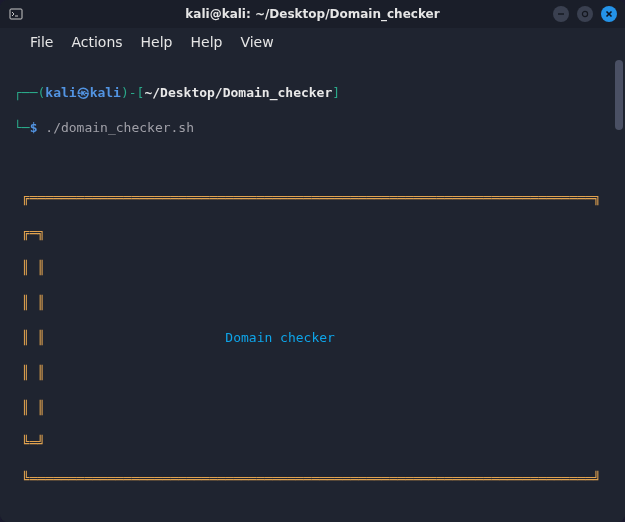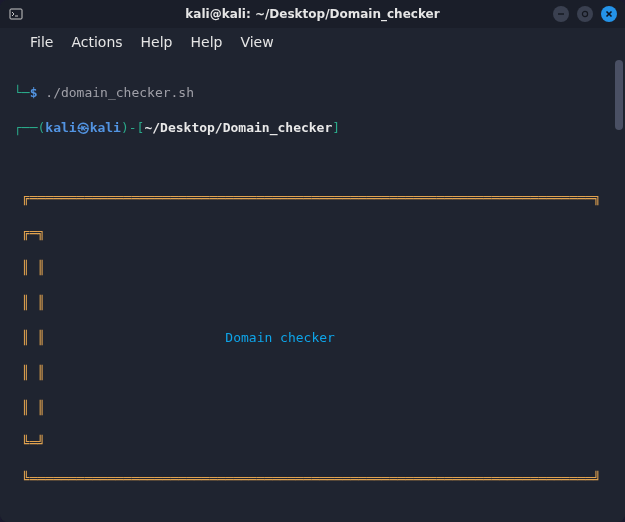--- a/index.html
+++ b/index.html
@@ -147,22 +147,22 @@
     <span class="menu-item">File</span>
     <span class="menu-item">Actions</span>
     <span class="menu-item">Help</span>
     <span class="menu-item">Help</span>
     <span class="menu-item">View</span>
   </div>
 
   <div class="terminal-wrap">
     <div class="scrollbar"></div>
     <div class="terminal">
+<span class="line"><span class="c-green">┌──</span><span class="c-green">(</span><span class="c-blue">kali</span><span class="c-blue">㉿</span><span class="c-blue">kali</span><span class="c-green">)</span><span class="c-green">-[</span><span class="c-white bold">~/Desktop/Domain_checker</span><span class="c-green">]</span></span>
 <span class="line"><span class="c-green">└─</span><span class="c-blue">$</span> <span class="c-gray">./domain_checker.sh</span></span>
-<span class="line"><span class="c-green">┌──</span><span class="c-green">(</span><span class="c-blue">kali</span><span class="c-blue">㉿</span><span class="c-blue">kali</span><span class="c-green">)</span><span class="c-green">-[</span><span class="c-white bold">~/Desktop/Domain_checker</span><span class="c-green">]</span></span>
 <span class="line"> </span>
 <span class="line c-orange"> ╔════════════════════════════════════════════════════════════════════════╗</span>
 <span class="line c-orange"> ╔═╗</span>
 <span class="line c-orange"> ║ ║</span>
 <span class="line c-orange"> ║ ║</span>
 <span class="line"><span class="c-orange"> ║ ║                       </span><span class="banner-title">Domain checker</span></span>
 <span class="line c-orange"> ║ ║</span>
 <span class="line c-orange"> ║ ║</span>
 <span class="line c-orange"> ╚═╝</span>
 <span class="line c-orange"> ╚════════════════════════════════════════════════════════════════════════╝</span>

